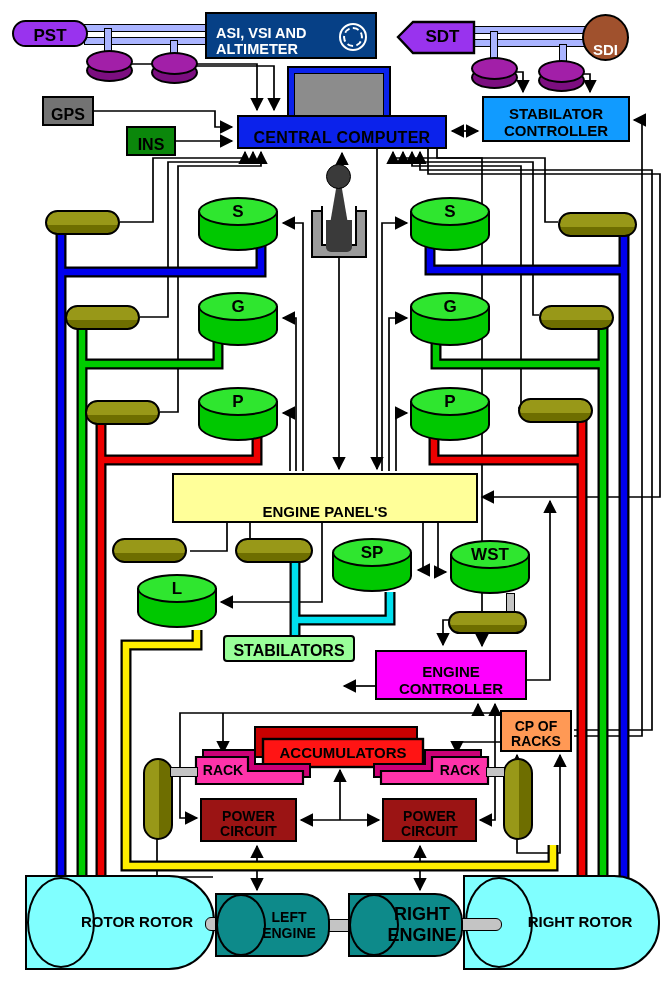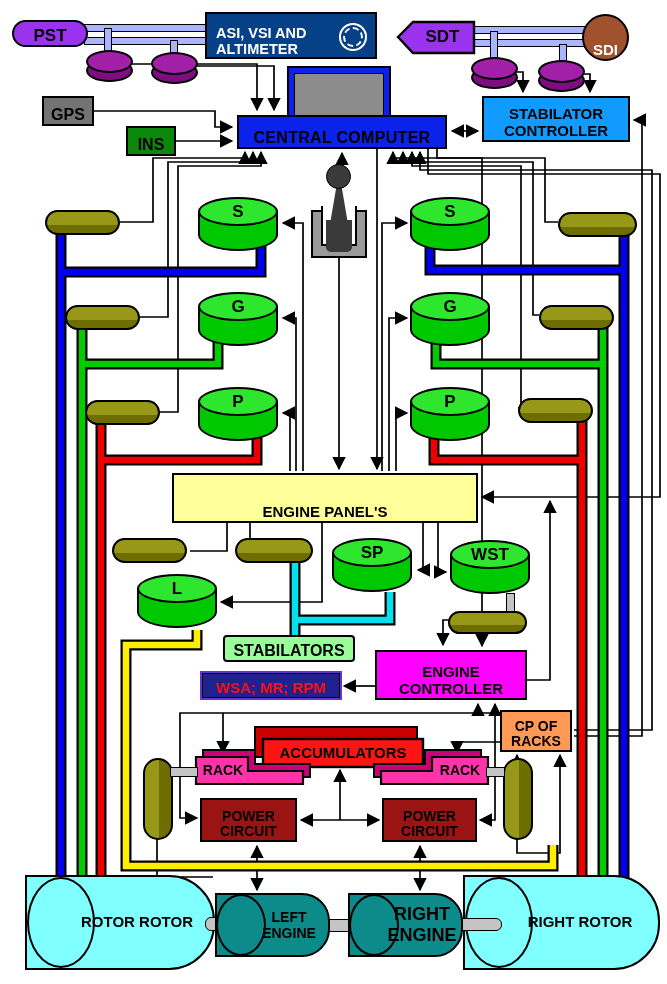--- a/index.html
+++ b/index.html
@@ -294,23 +294,20 @@
     <div class="ctop">
         <span>SP</span>
       </div>
   </div>
   <div class="shaft" style="left:506px;top:593px;width:9px;height:22px;"></div>
   <div class="pill" style="left:448px;top:611px;width:79px;height:23px;"></div>
 
   <div class="box" style="left:223px;top:635px;width:132px;height:27px;background:#99FF99;border-radius:4px;font-size:16px;">
     <span>STABILATORS</span>
   </div>
-  <div class="box" style="left:202px;top:673px;width:138px;height:25px;background:#20208F;color:#FF1010;font-size:15px;border-width:1.6px;outline:2.2px solid #6633CC;">
-    <span>WSA; MR; RPM</span>
-  </div>
 
   <div class="box" style="left:375px;top:650px;width:152px;height:50px;background:#FF00FF;font-size:15px;">
     <span>ENGINE</span>
     <span>CONTROLLER</span>
   </div>
   <div class="box" style="left:500px;top:710px;width:72px;height:42px;background:#FF9955;font-size:14px;">
     <span>CP OF</span>
     <span>RACKS</span>
   </div>
 

